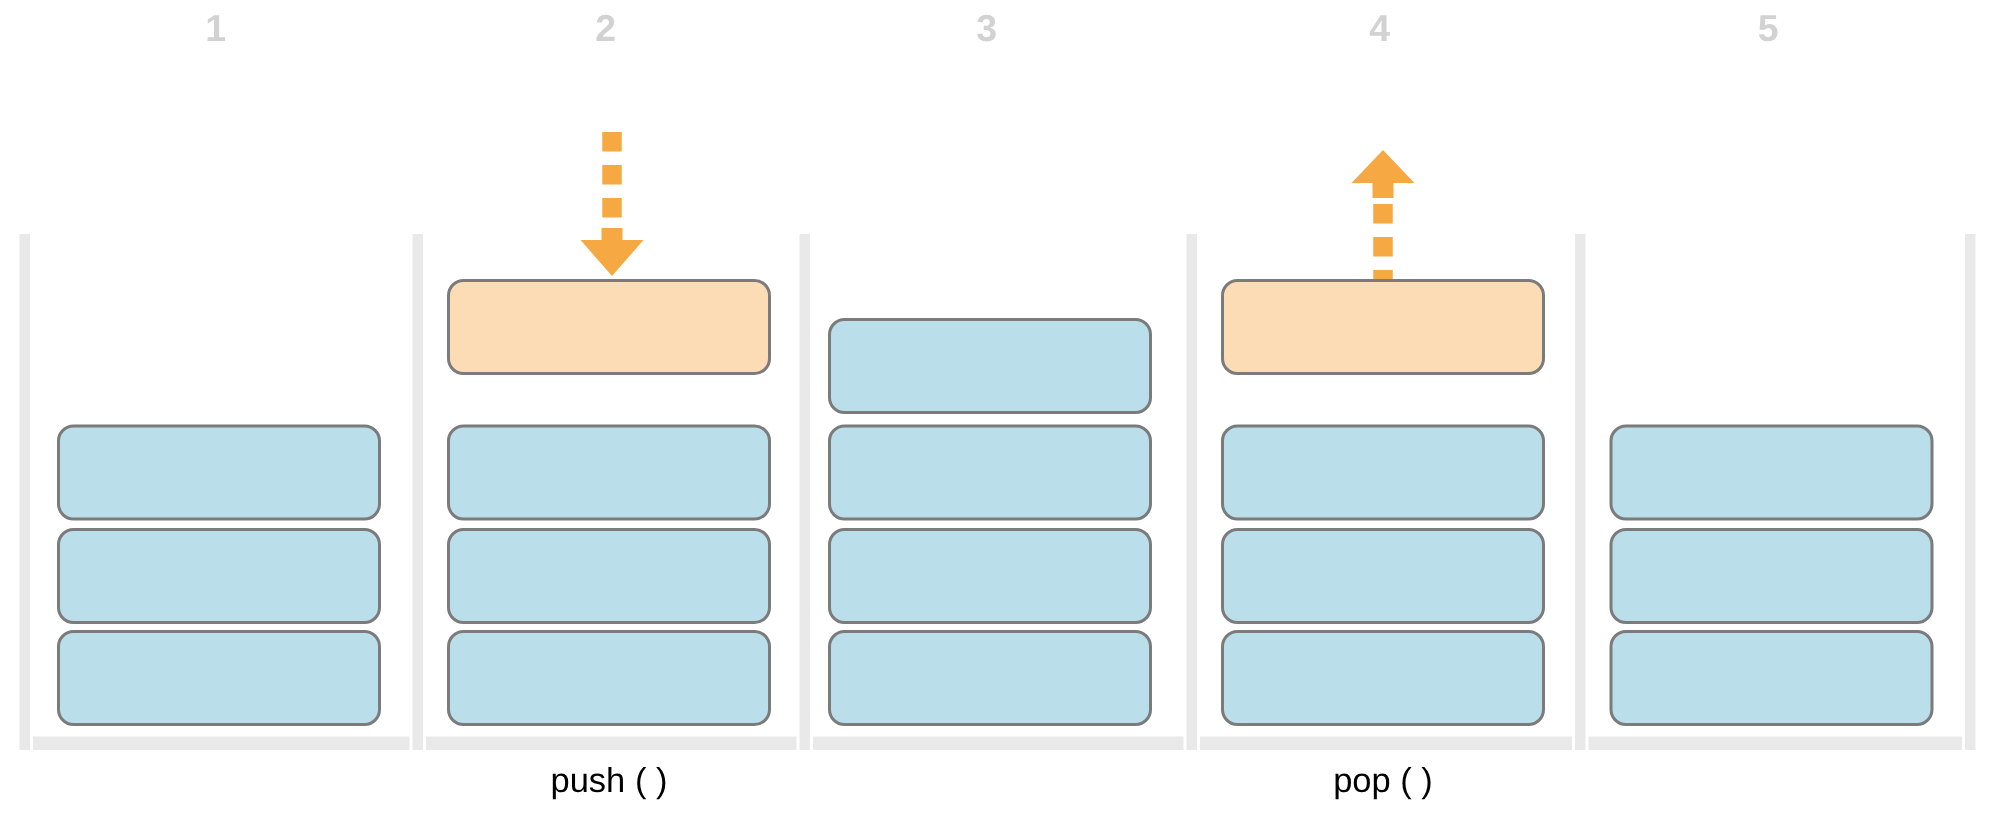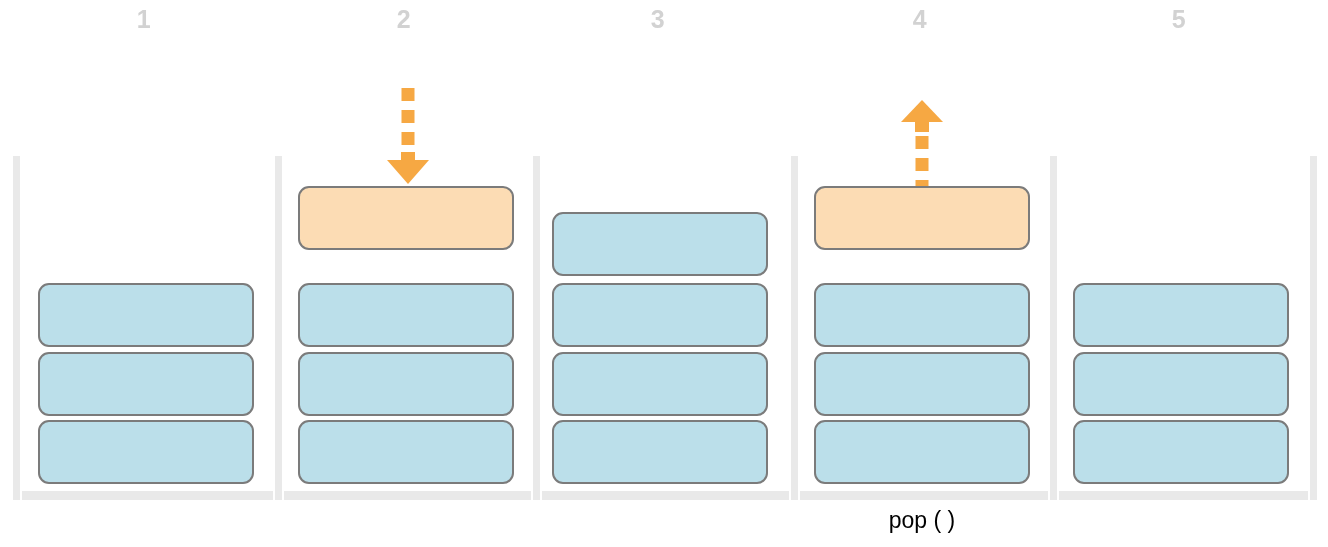--- a/index.html
+++ b/index.html
@@ -58,20 +58,21 @@
     <div class="col-index" style="left: 364px; color: rgb(210, 210, 210);">2</div>
     <div class="block" style="left: 298px; top: 420px; background: rgb(187, 223, 234); border-color: rgb(123, 123, 123);"></div>
     <div class="block" style="left: 298px; top: 352px; background: rgb(187, 223, 234); border-color: rgb(123, 123, 123);"></div>
     <div class="block" style="left: 298px; top: 283px; background: rgb(187, 223, 234); border-color: rgb(123, 123, 123);"></div>
     <div class="block" style="left: 298px; top: 186px; background: rgb(252, 220, 180); border-color: rgb(123, 123, 123);"></div>
     <div class="arrow-svg" style="left: 384px; top: 86px;"><svg width="48" height="100" viewBox="0 0 48 100">
         <line x1="24" y1="2" x2="24" y2="62" stroke="#F6A843" stroke-width="13" stroke-dasharray="13 9"></line>
         <rect x="17" y="66" width="14" height="10" fill="#F6A843"></rect>
         <polygon points="3,74 45,74 24,98" fill="#F6A843"></polygon>
       </svg></div>
+    <div class="op-label" style="left: 296px; color: rgb(0, 0, 0);">push ( )</div>
     <div class="floor" style="left: 542px; width: 247px; background: rgb(233, 233, 233);"></div>
     <div class="col-index" style="left: 618px; color: rgb(210, 210, 210);">3</div>
     <div class="block" style="left: 552px; top: 420px; background: rgb(187, 223, 234); border-color: rgb(123, 123, 123);"></div>
     <div class="block" style="left: 552px; top: 352px; background: rgb(187, 223, 234); border-color: rgb(123, 123, 123);"></div>
     <div class="block" style="left: 552px; top: 283px; background: rgb(187, 223, 234); border-color: rgb(123, 123, 123);"></div>
     <div class="block" style="left: 552px; top: 212px; background: rgb(187, 223, 234); border-color: rgb(123, 123, 123);"></div>
     <div class="floor" style="left: 800px; width: 248px; background: rgb(233, 233, 233);"></div>
     <div class="col-index" style="left: 880px; color: rgb(210, 210, 210);">4</div>
     <div class="block" style="left: 814px; top: 420px; background: rgb(187, 223, 234); border-color: rgb(123, 123, 123);"></div>
     <div class="block" style="left: 814px; top: 352px; background: rgb(187, 223, 234); border-color: rgb(123, 123, 123);"></div>

